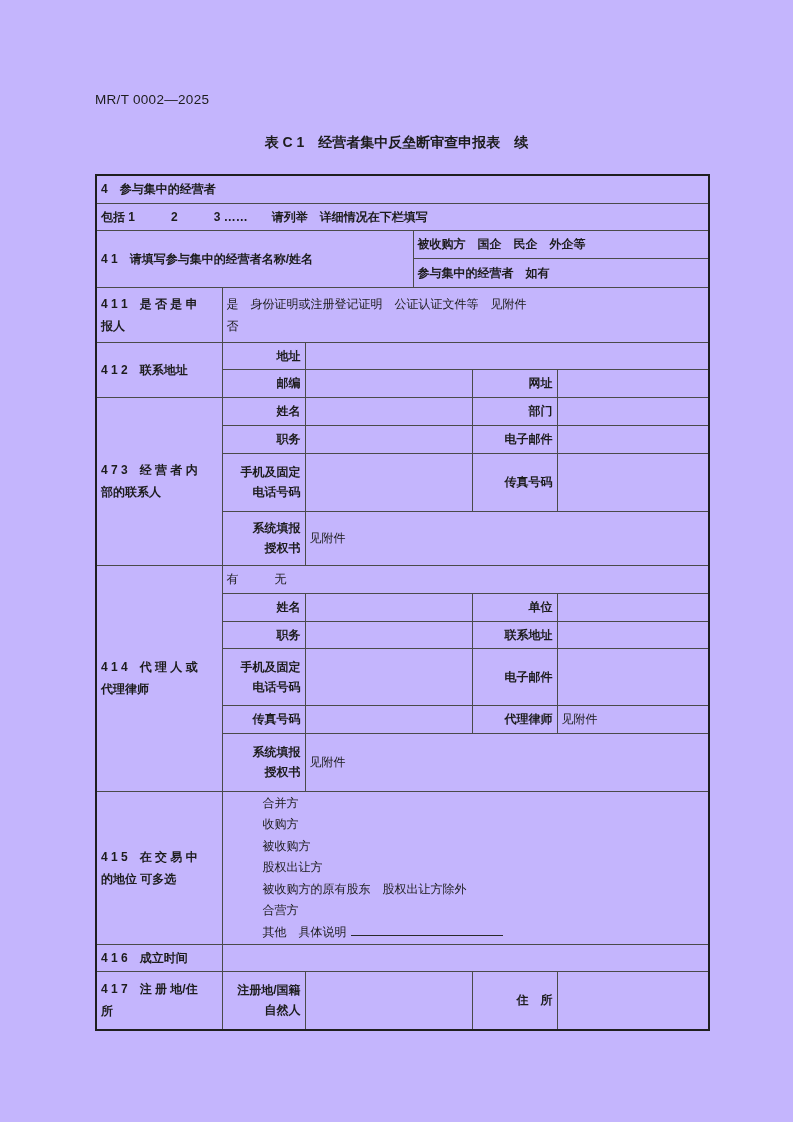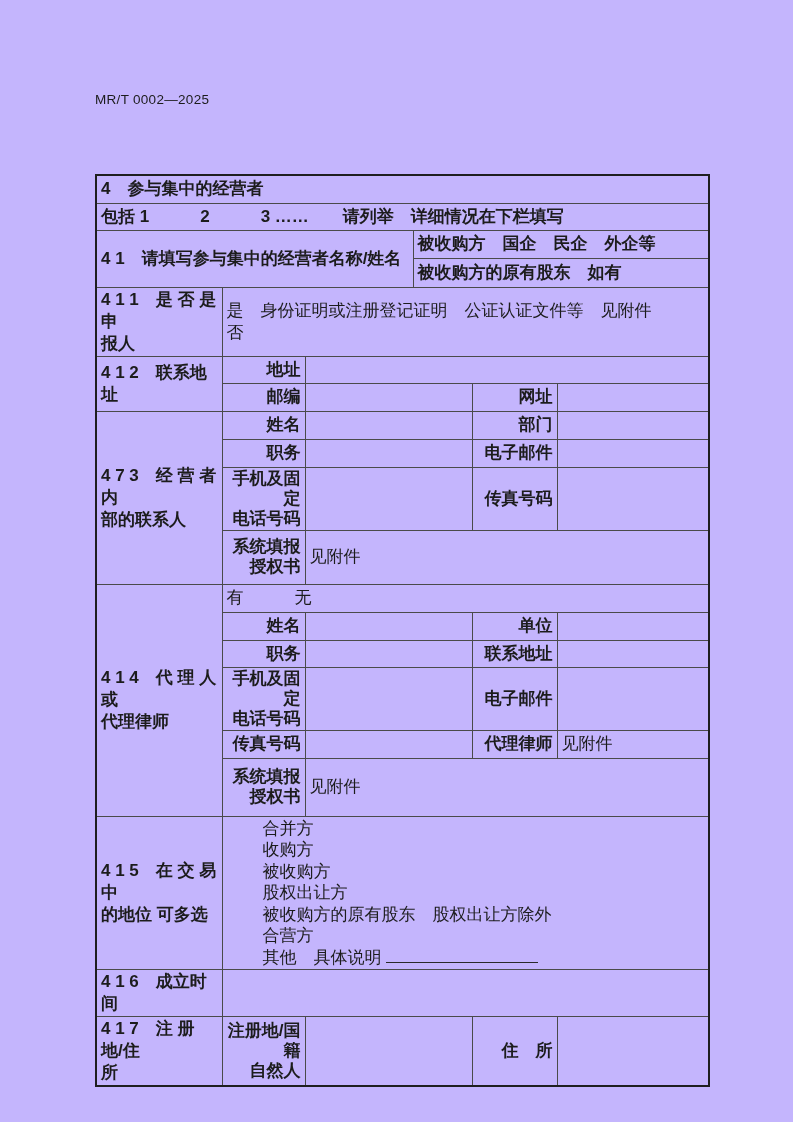--- a/index.html
+++ b/index.html
@@ -22,21 +22,21 @@
     text-align:center; font-size:14px; font-weight:bold;
   }
   table.form {
     position:absolute; left:95px; top:174px;
     width:613px;
     border-collapse:collapse; table-layout:fixed;
     border:2px solid #1f1f1f;
   }
   table.form td {
     border:1px solid #4a4a4a;
-    font-size:17px;
+    font-size:12px;
     vertical-align:middle;
     overflow:hidden;
     padding:1px 4px;
   }
   
   td.lbl {
     font-weight:bold;
     padding-left:8px; padding-right:6px;
     white-space:pre-line;
     line-height:22px;
@@ -64,20 +64,21 @@
     border-bottom:1px solid #2a2a2a;
     margin-left:4px; vertical-align:baseline;
   }
 </style>
 </head>
 <body>
 
 <div class="page">
 
   <div class="doc-number">MR/T 0002—2025</div>
+  <div class="doc-title">表 C 1　经营者集中反垒断审查申报表　续</div>
 
   <table class="form">
     <colgroup>
       <col style="width:126px">
         <col style="width:83px">
         <col style="width:108px">
       <col style="width:59px">
         <col style="width:85px">
         <col style="width:152px">
     </colgroup>
@@ -89,21 +90,21 @@
 
     <tr style="height:27px">
       <td class="lbl" colspan="6">包括 1　　　2　　　3 ……　　请列举　详细情况在下栏填写</td>
     </tr>
 
     <tr style="height:28px">
       <td class="lbl" colspan="3" rowspan="2">4 1　请填写参与集中的经营者名称/姓名</td>
       <td class="lbl" colspan="3">被收购方　国企　民企　外企等</td>
     </tr>
     <tr style="height:29px">
-      <td class="lbl" colspan="3">被收购方的原有股东　如有</td>
+      <td class="lbl" colspan="3">参与集中的经营者　如有</td>
     </tr>
 
     <tr style="height:55px">
       <td class="lbl">4 1 1　是 否 是 申
 报人</td>
       <td class="serif pad12" colspan="5">是　身份证明或注册登记证明　公证认证文件等　见附件
 否</td>
     </tr>
 
     <tr style="height:27px">

